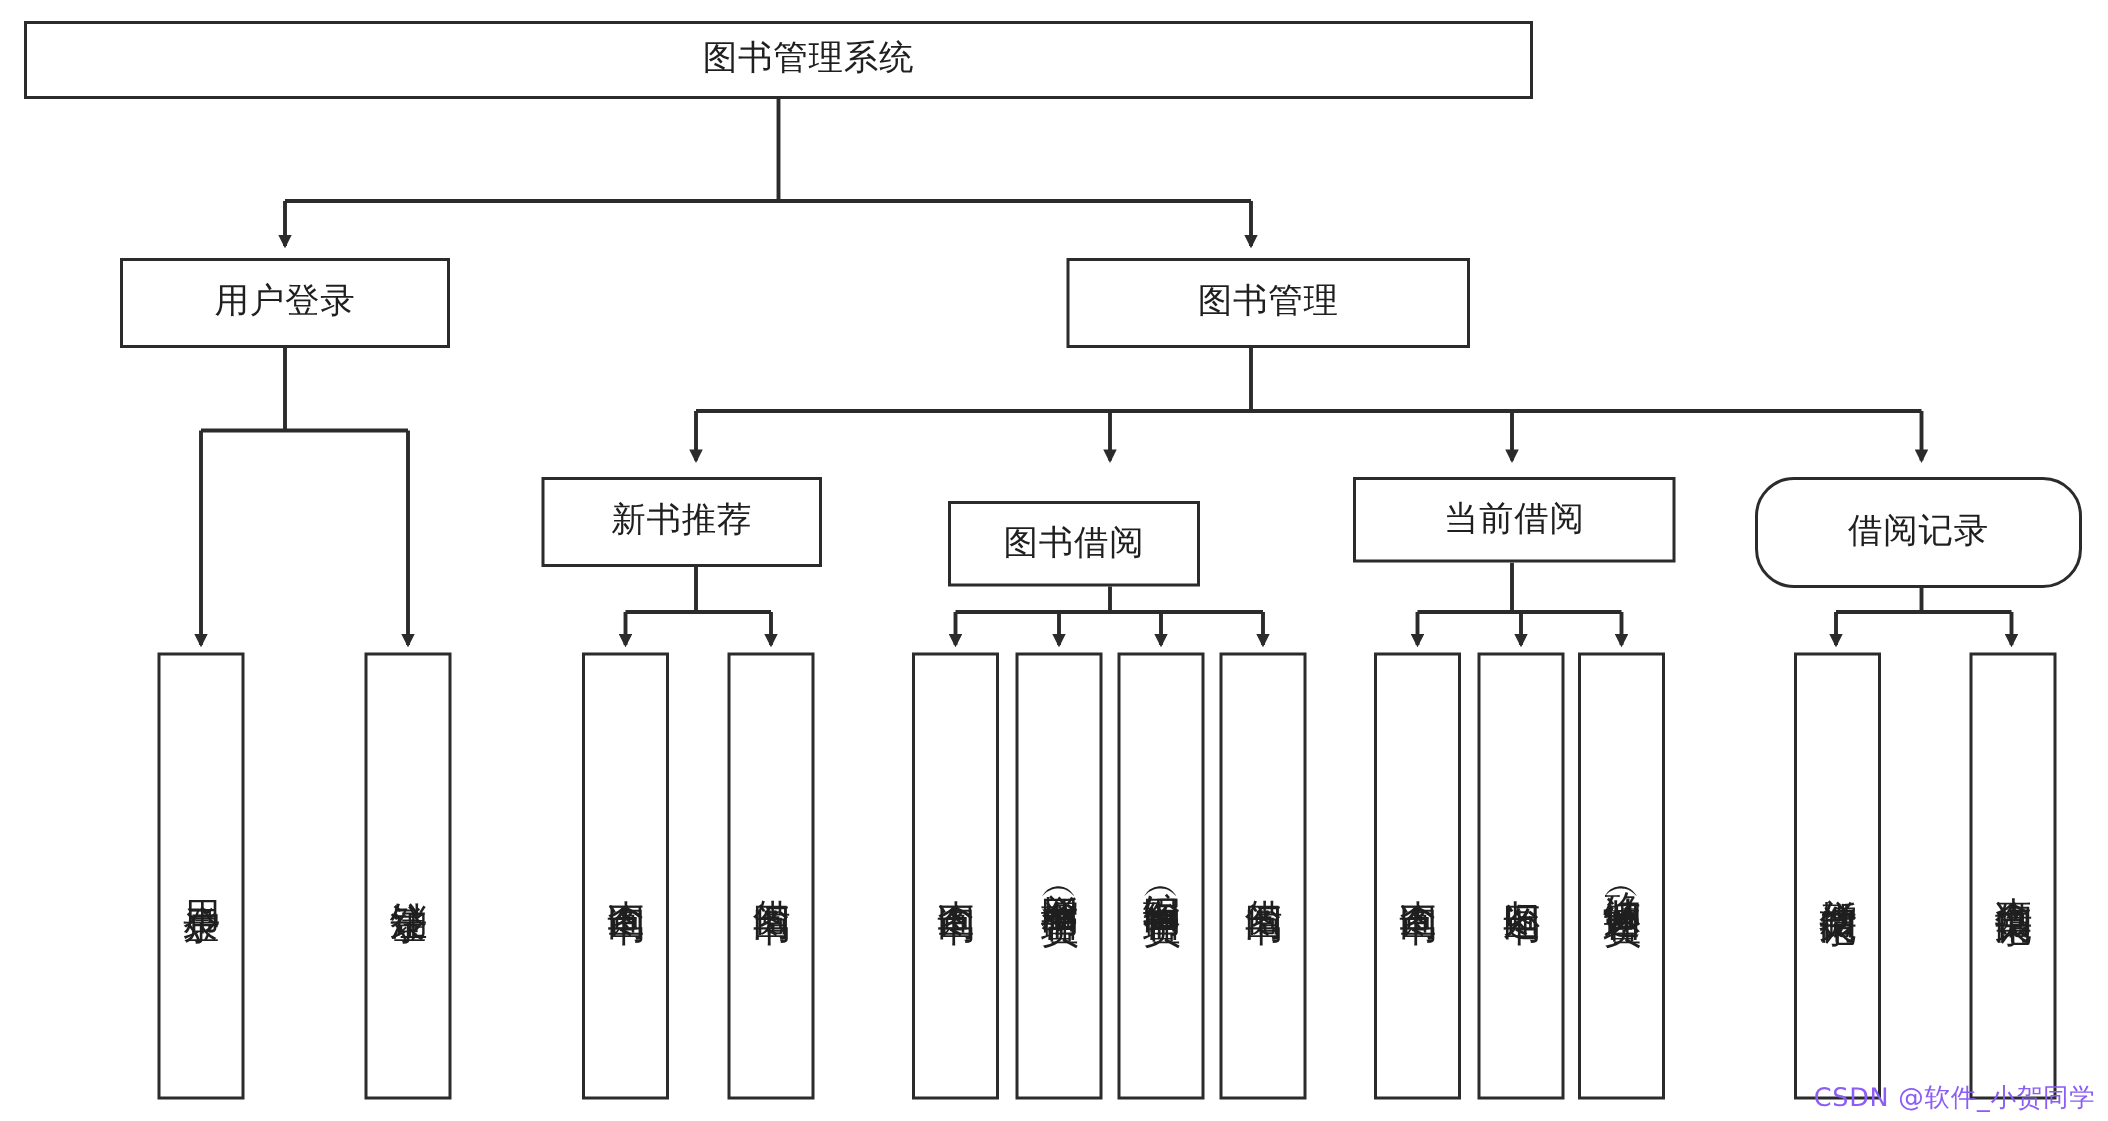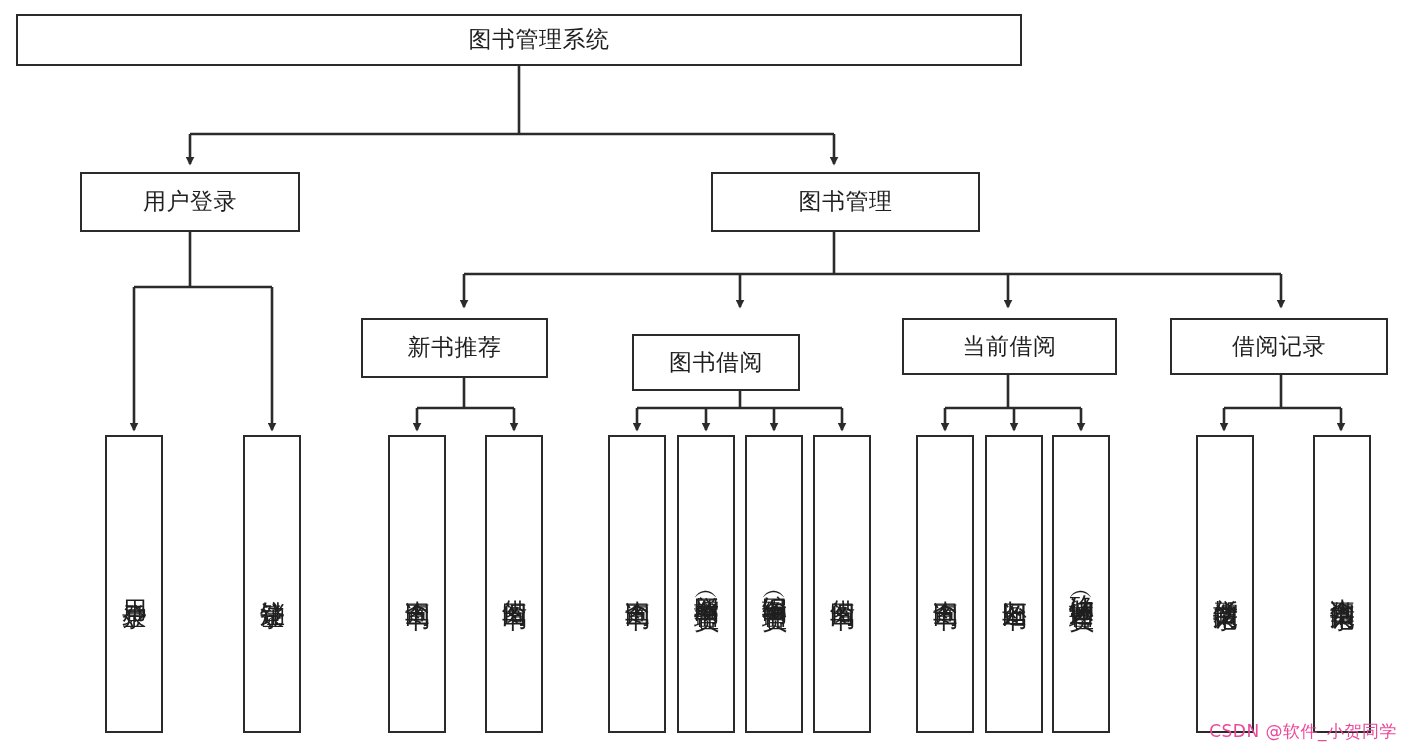--- a/index.html
+++ b/index.html
@@ -58,21 +58,21 @@
     white-space: nowrap;
   }
   .root {
     font-size: 24px;
   }
   .watermark {
     position: absolute;
     right: 8px;
     bottom: 4px;
     font-size: 17px;
-    color: #ec4899;
+    color: #8b5cf6;
     letter-spacing: 0.5px;
     z-index: 5;
     white-space: nowrap;
   }
 </style>
 </head>
 <body>
 
 <div id="canvas">
 
@@ -140,21 +140,21 @@
 
   <div class="node horiz" style="left:361px; top:318px; width:187px; height:60px;">
     <span>新书推荐</span>
   </div>
   <div class="node horiz" style="left:632px; top:318px; width:168px; height:57px;margin-top:16px;">
     <span>图书借阅</span>
   </div>
   <div class="node horiz" style="left:902px; top:318px; width:215px; height:57px;text-align:right;">
     <span>当前借阅</span>
   </div>
-  <div class="node horiz" style="left:1170px; top:318px; width:218px; height:57px;">
+  <div class="node horiz" style="left:1170px; top:318px; width:218px; height:74px;border-radius:26px;">
     <span>借阅记录</span>
   </div>
 
   <div class="node vert" style="left:105px; top:435px; width:58px; height:298px;">
     <span class="vtext">用户登录</span>
   </div>
   <div class="node vert" style="left:243px; top:435px; width:58px; height:298px;">
     <span class="vtext">注销登录</span>
   </div>
 

